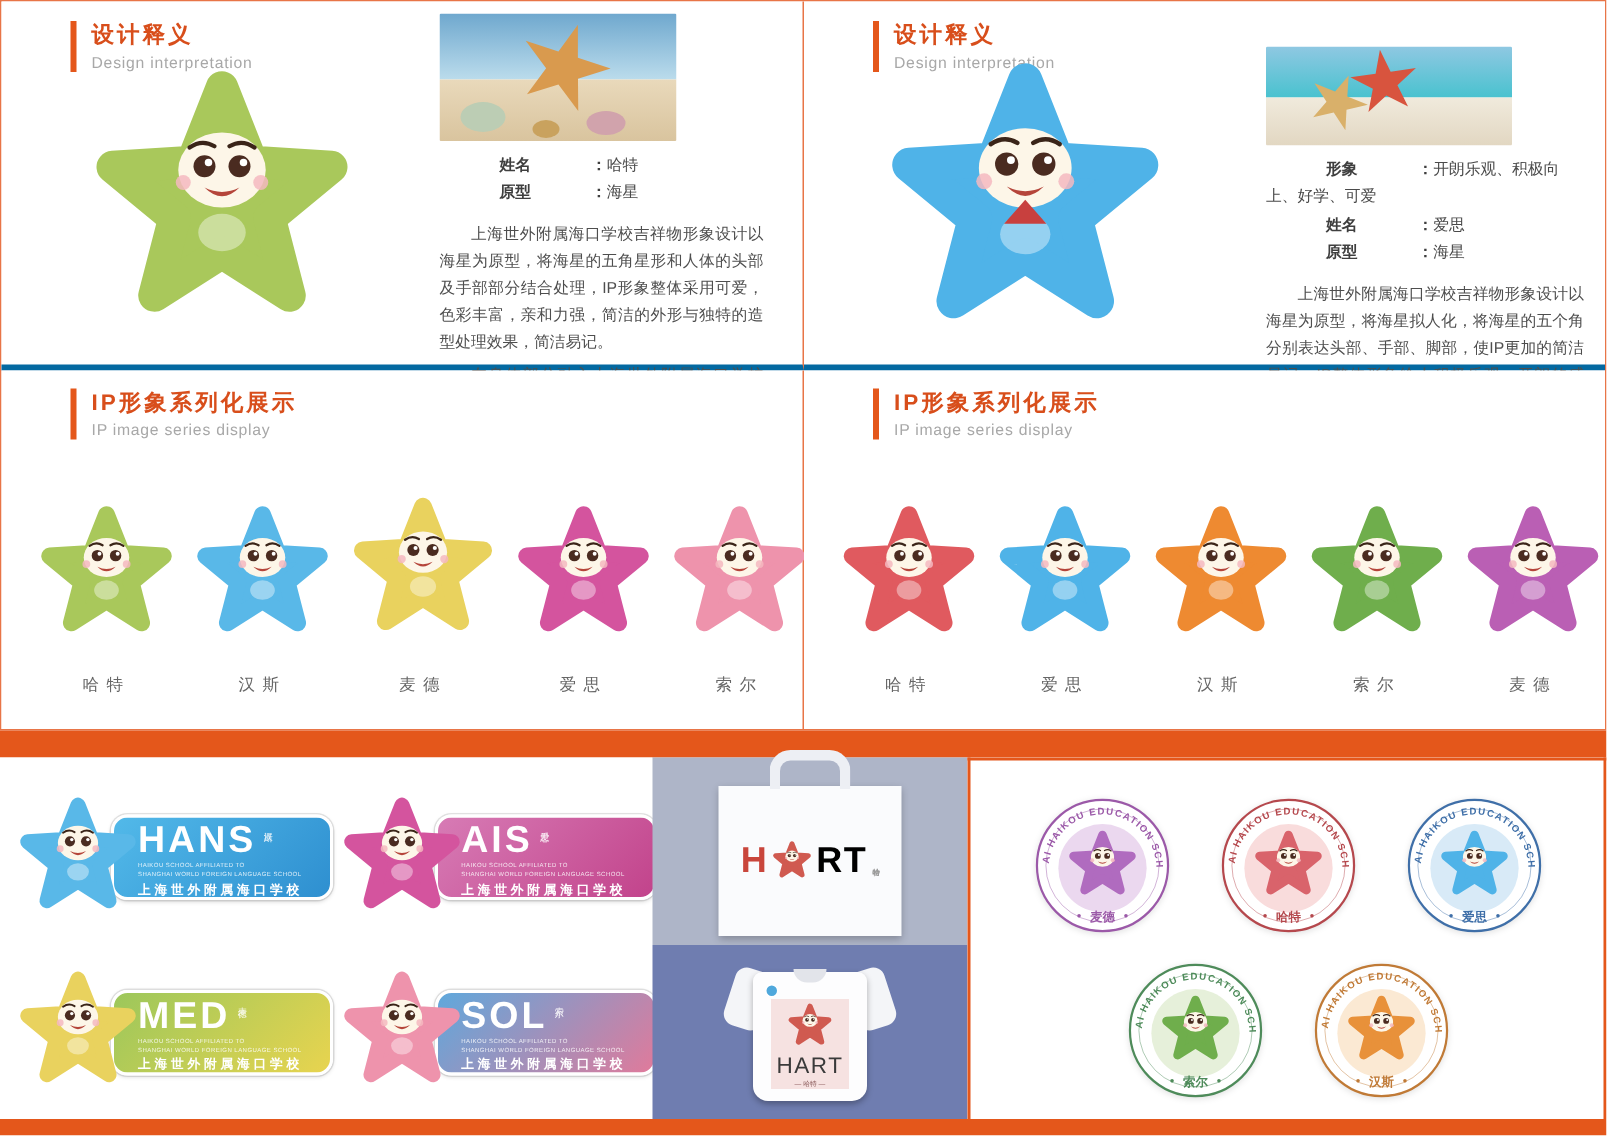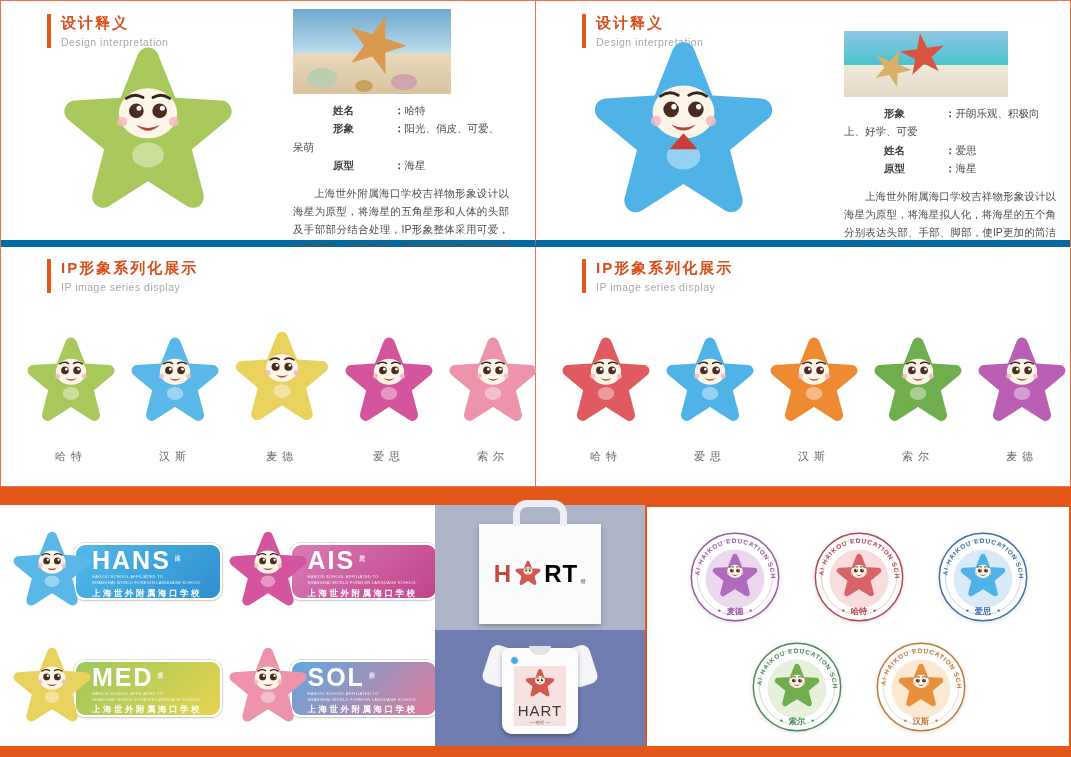--- a/index.html
+++ b/index.html
@@ -11,21 +11,21 @@
   svg { overflow:visible; display:block; }
 
   
   .top-grid {
     position:absolute; left:0; top:0; width:1071px; height:487px;
     border:1px solid #E87547;
     display:grid; grid-template-columns:535px 534px; grid-template-rows:246px 239px;
   }
   .cell { position:relative; background:#fff; }
   .cell.c1, .cell.c3 { border-right:1px solid #E87547; }
-  .cell.c1, .cell.c2 { border-bottom:7px solid #0369a1; }
+  .cell.c1, .cell.c2 { border-bottom:4px solid #0369a1; }
 
   .sec-header { position:absolute; left:46px; top:13px; border-left:4px solid #E4571B; padding-left:10px; }
   .sec-title { font-size:15px; font-weight:bold; color:#D84E1B; letter-spacing:2px; }
   .sec-sub   { font-size:10.5px; color:#A8A8A8; margin-top:3px; letter-spacing:0.5px; }
 
   
   .photo { position:absolute; overflow:hidden; border-radius:1px; }
   .photo .sky  { position:absolute; left:0; top:0; right:0; height:52%; }
   .photo .sand { position:absolute; left:0; bottom:0; right:0; height:48%; }
   .photo .pstar { position:absolute;
@@ -137,21 +137,20 @@
     <div class="photo" style="left:292px;top:8px;width:158px;height:85px">
       <div class="sky" style="background:linear-gradient(#6FA8CE,#BBDCEC)"></div>
       <div class="sand" style="background:linear-gradient(#E9D9BB,#D9C49E)"></div>
       <div class="pstar" style="left:52px;top:6px;width:62px;height:60px;background:#D99A4E;transform:rotate(18deg)"></div>
       <div class="pebble" style="left:14px;bottom:6px;width:30px;height:20px;background:#BCCDB4"></div>
       <div class="pebble" style="left:98px;bottom:4px;width:26px;height:16px;background:#D1A3AC"></div>
       <div class="pebble" style="left:62px;bottom:2px;width:18px;height:12px;background:#C9A25E"></div>
     </div>
     <div class="info-block" style="left:292px;top:100px;width:216px">
       <div class="info-line"><b>姓名</b><b>：</b><span>哈特</span></div>
-      <div class="info-line"><b>形象</b><b>：</b><span>阳光、俏皮、可爱、呆萌</span></div>
       <div class="info-line"><b>原型</b><b>：</b><span>海星</span></div>
       <div class="paras">
         <p>上海世外附属海口学校吉祥物形象设计以海星为原型，将海星的五角星形和人体的头部及手部部分结合处理，IP形象整体采用可爱，色彩丰富，亲和力强，简洁的外形与独特的造型处理效果，简洁易记。</p>
         <p>在身体部分融入上海世外附属海口学校logo图形元素，加强IP形象与学校的契合度，鲜明、生动的整体形象，也较为符合学生群体阳光积极的形象展示。</p>
         <p>在IP形象系列化的设计上，结合不同海星的特征，提取海星种群独特纹理应用于IP形象身体皮肤上，结合不同色彩搭配及五官造型，以达到系列化IP展示效果。</p>
       </div>
     </div>
   </div>
 
   <div class="cell c2">

